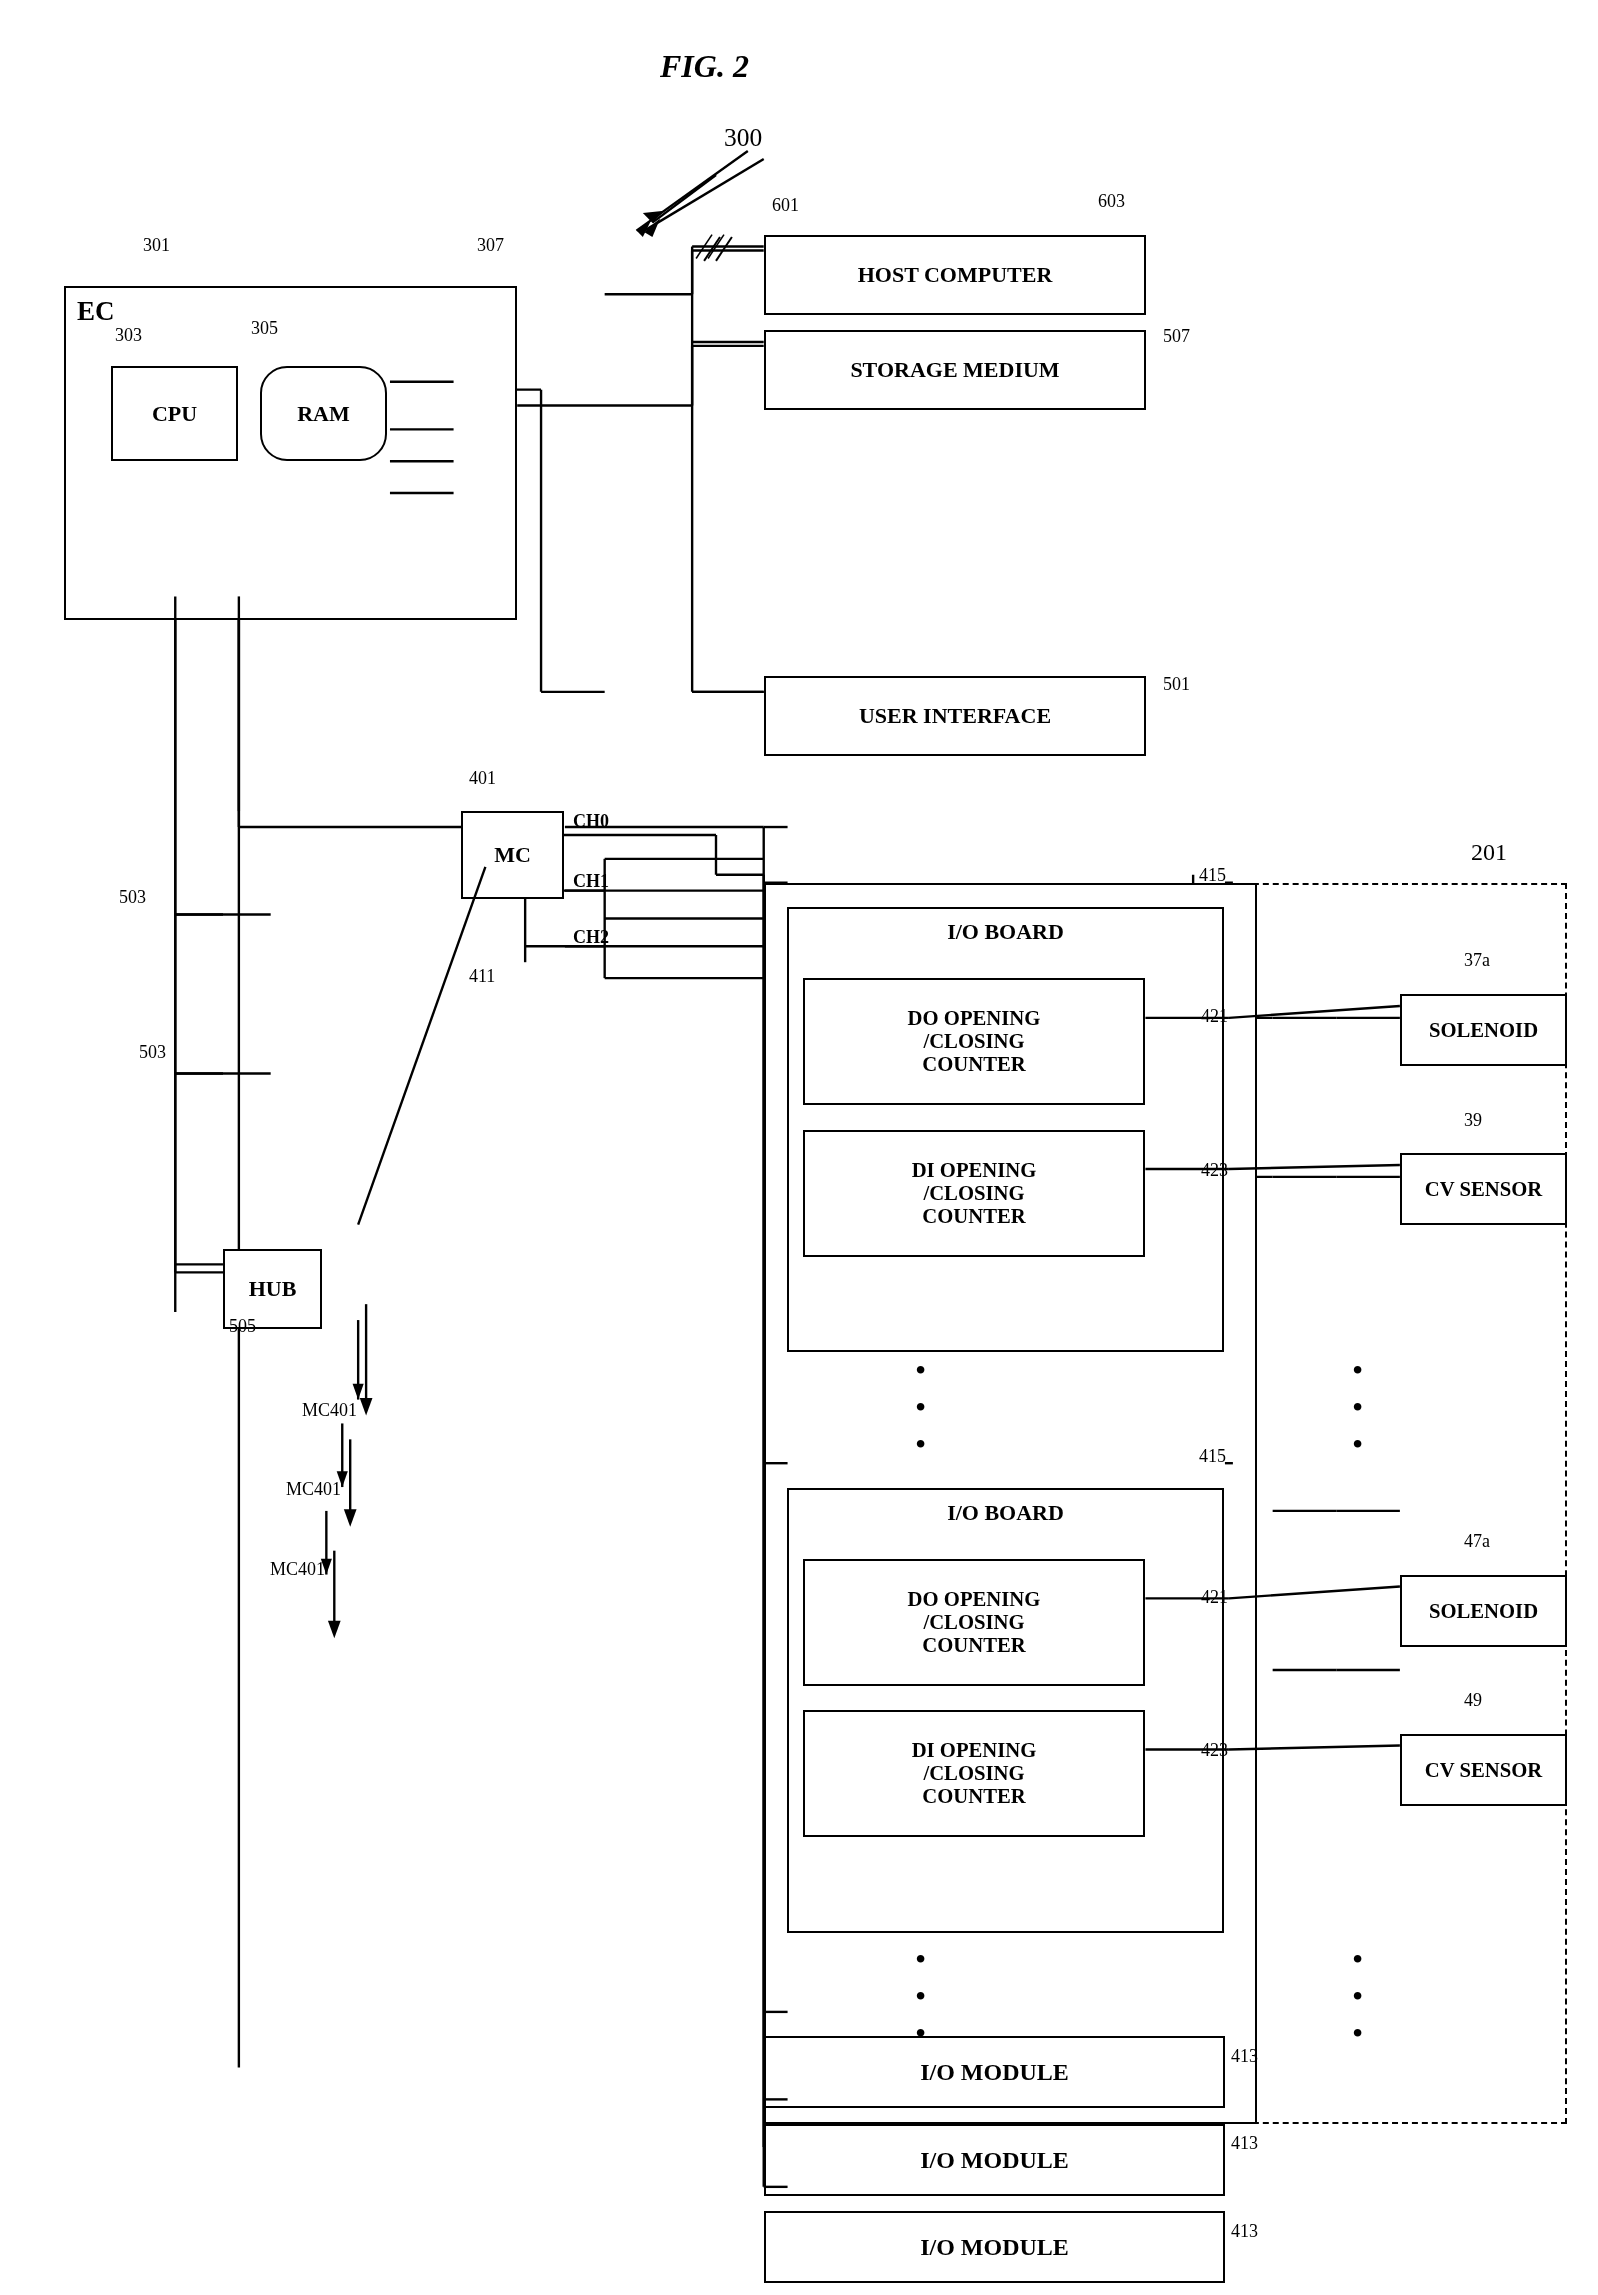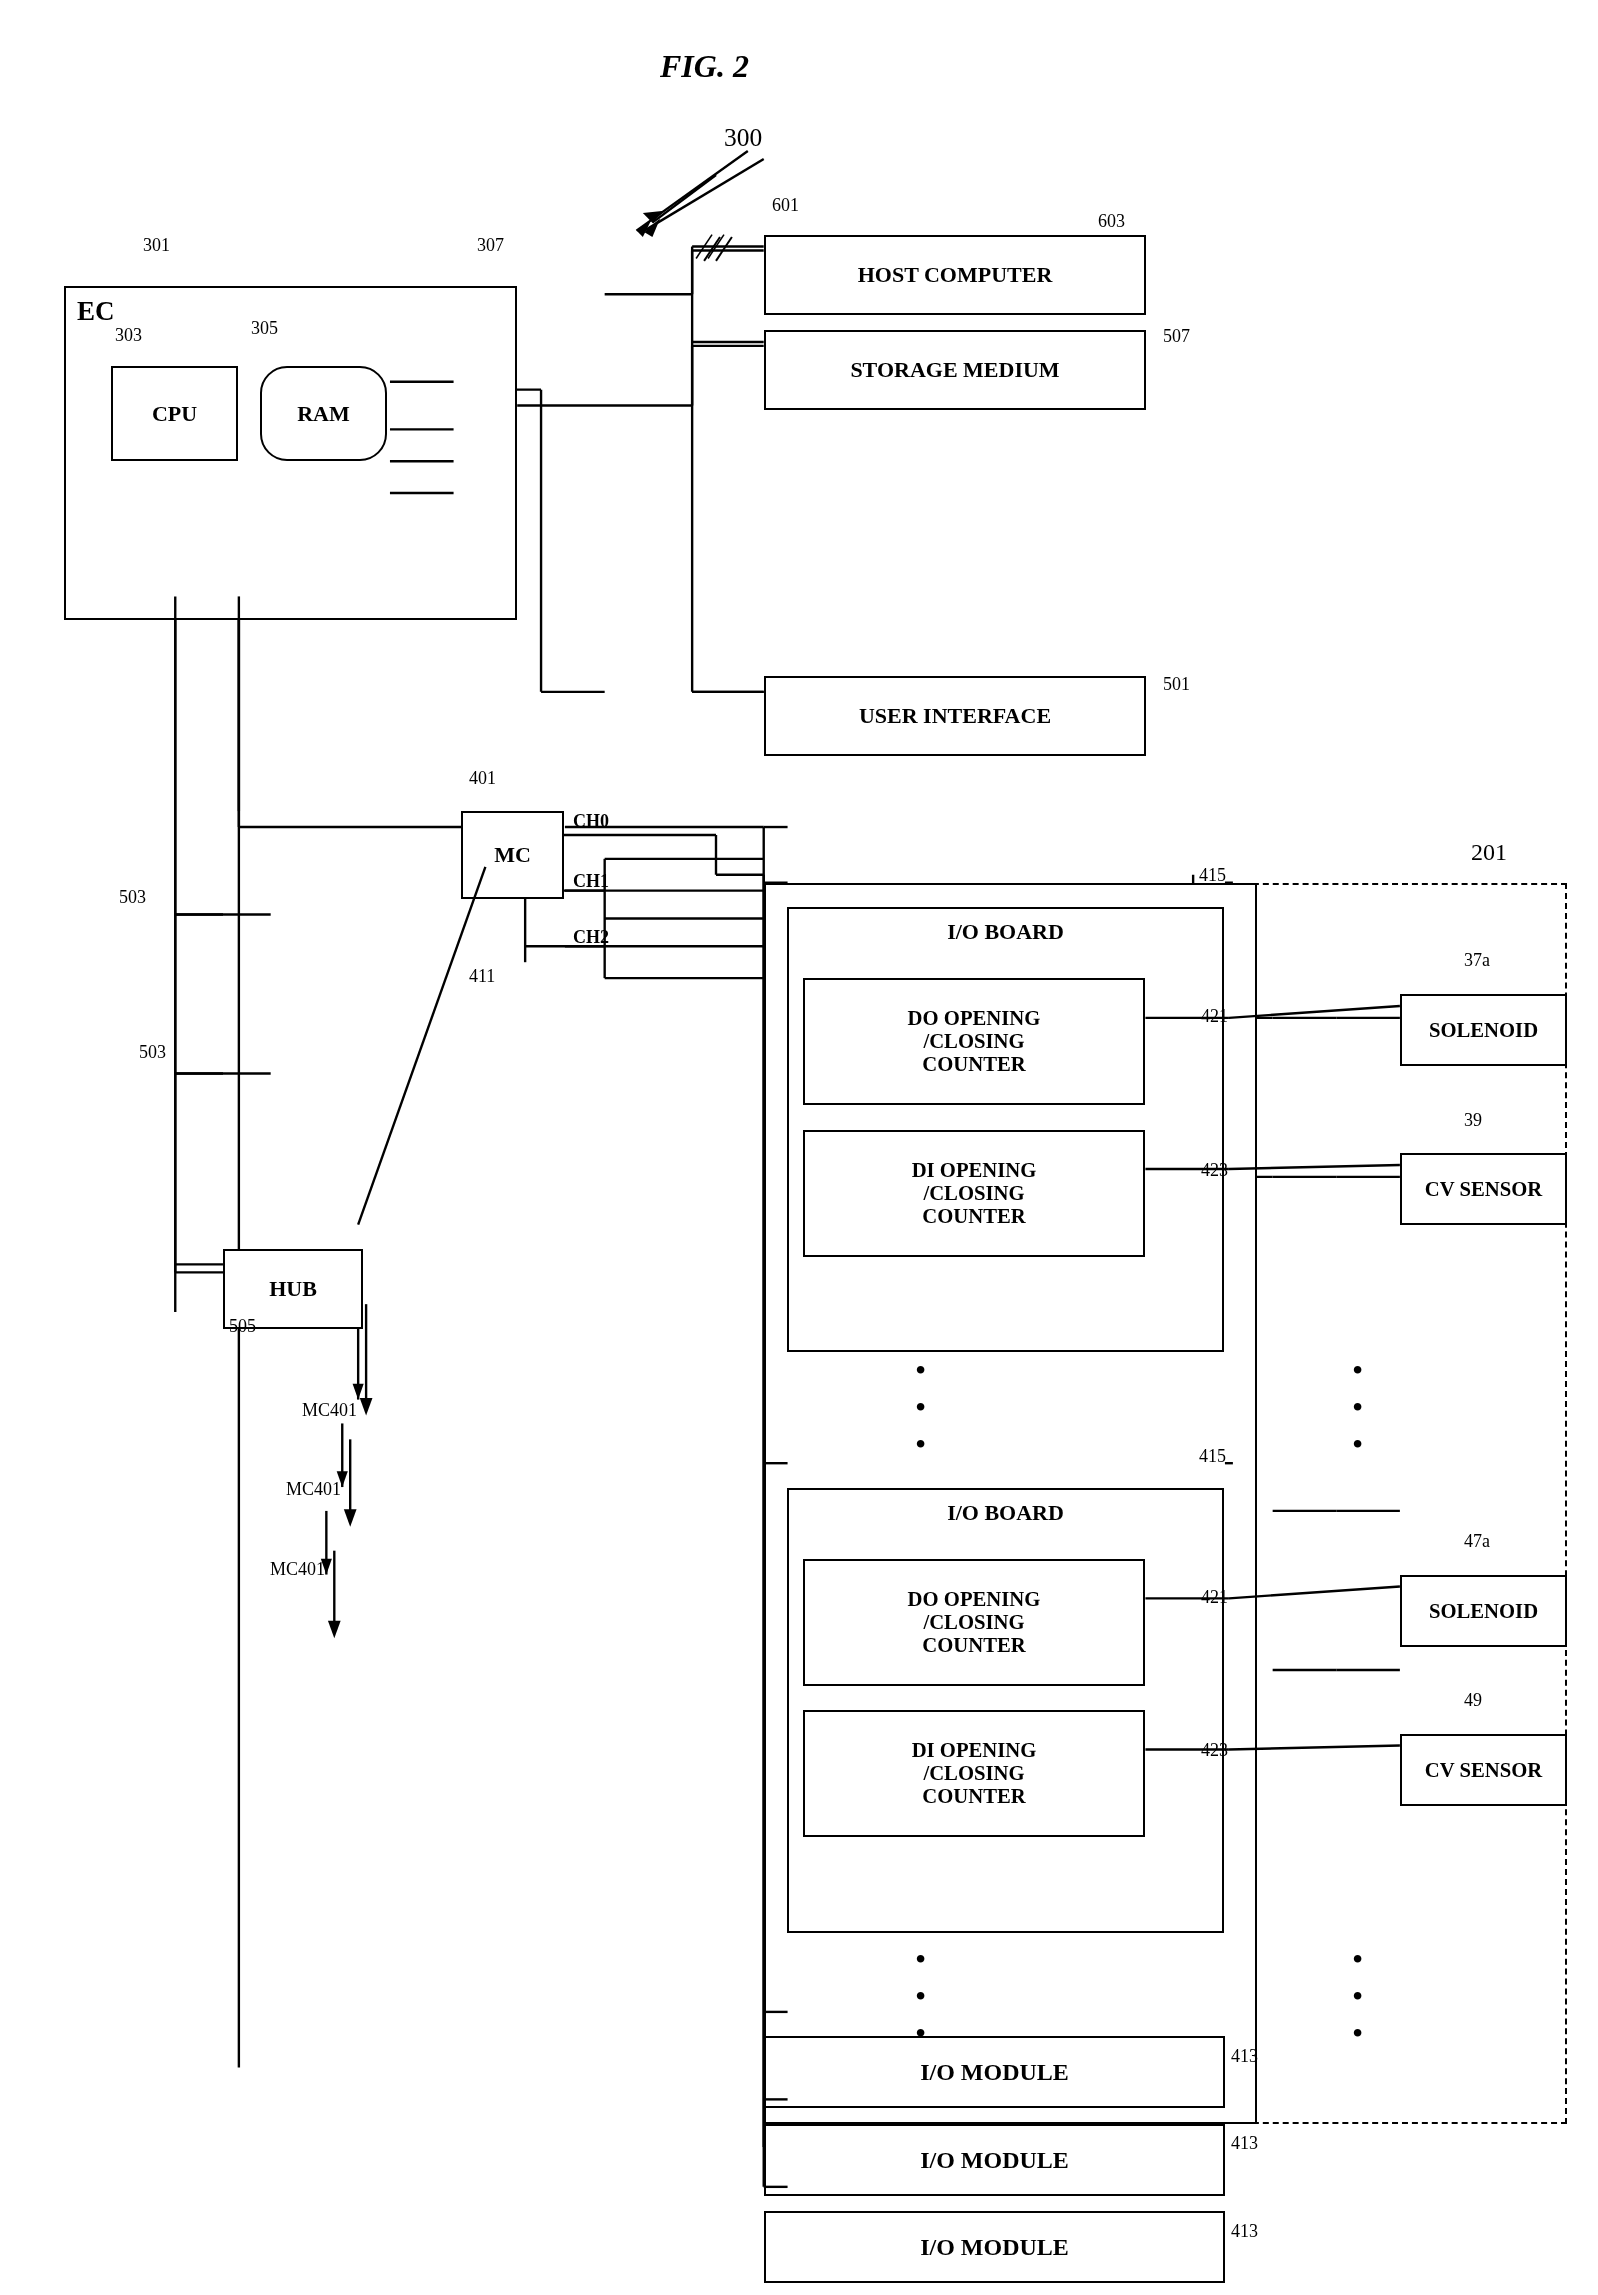--- a/index.html
+++ b/index.html
@@ -164,21 +164,21 @@
 
 
   <div class="label" style="top:235px; left:477px;">307</div>
 
   <div class="box" style="left:764px; top:211px; width:382px; height:80px;">
     <span>HOST COMPUTER</span>
   </div>
 
   <div class="label" style="top:195px; left:772px;">601</div>
 
-  <div class="label" style="top:211px; left:1098px;">603</div>
+  <div class="label" style="top:191px; left:1098px;">603</div>
 
   <div class="box" style="left:764px; top:306px; width:382px; height:80px;">
     <span>STORAGE MEDIUM</span>
   </div>
 
   <div class="label" style="top:326px; left:1163px;">507</div>
 
   <div class="box" style="left:764px; top:652px; width:382px; height:80px;text-align:center;">
     <span>USER INTERFACE</span>
   </div>
@@ -192,21 +192,21 @@
   <div class="label" style="top:768px; left:469px;">401</div>
 
   <div class="label" style="top:811px; left:573px; font-weight:bold;">CH0</div>
 
   <div class="label" style="top:871px; left:573px; font-weight:bold;">CH1</div>
 
   <div class="label" style="top:927px; font-weight:bold; left:573px;">CH2</div>
 
   <div class="label" style="top:966px; left:469px;">411</div>
 
-  <div class="box" style="left:223px; top:1225px; width:140px; height:80px;">
+  <div class="box" style="left:223px; top:1225px; width:99px; height:80px;">
     <span>HUB</span>
   </div>
 
   <div class="label" style="top:1316px; left:229px;">505</div>
 
   <div class="label" style="top:887px; left:119px;">503</div>
 
   <div class="label" style="top:1042px; left:139px;">503</div>
 
   <div class="label" style="top:1400px; left:302px;">MC401</div>

